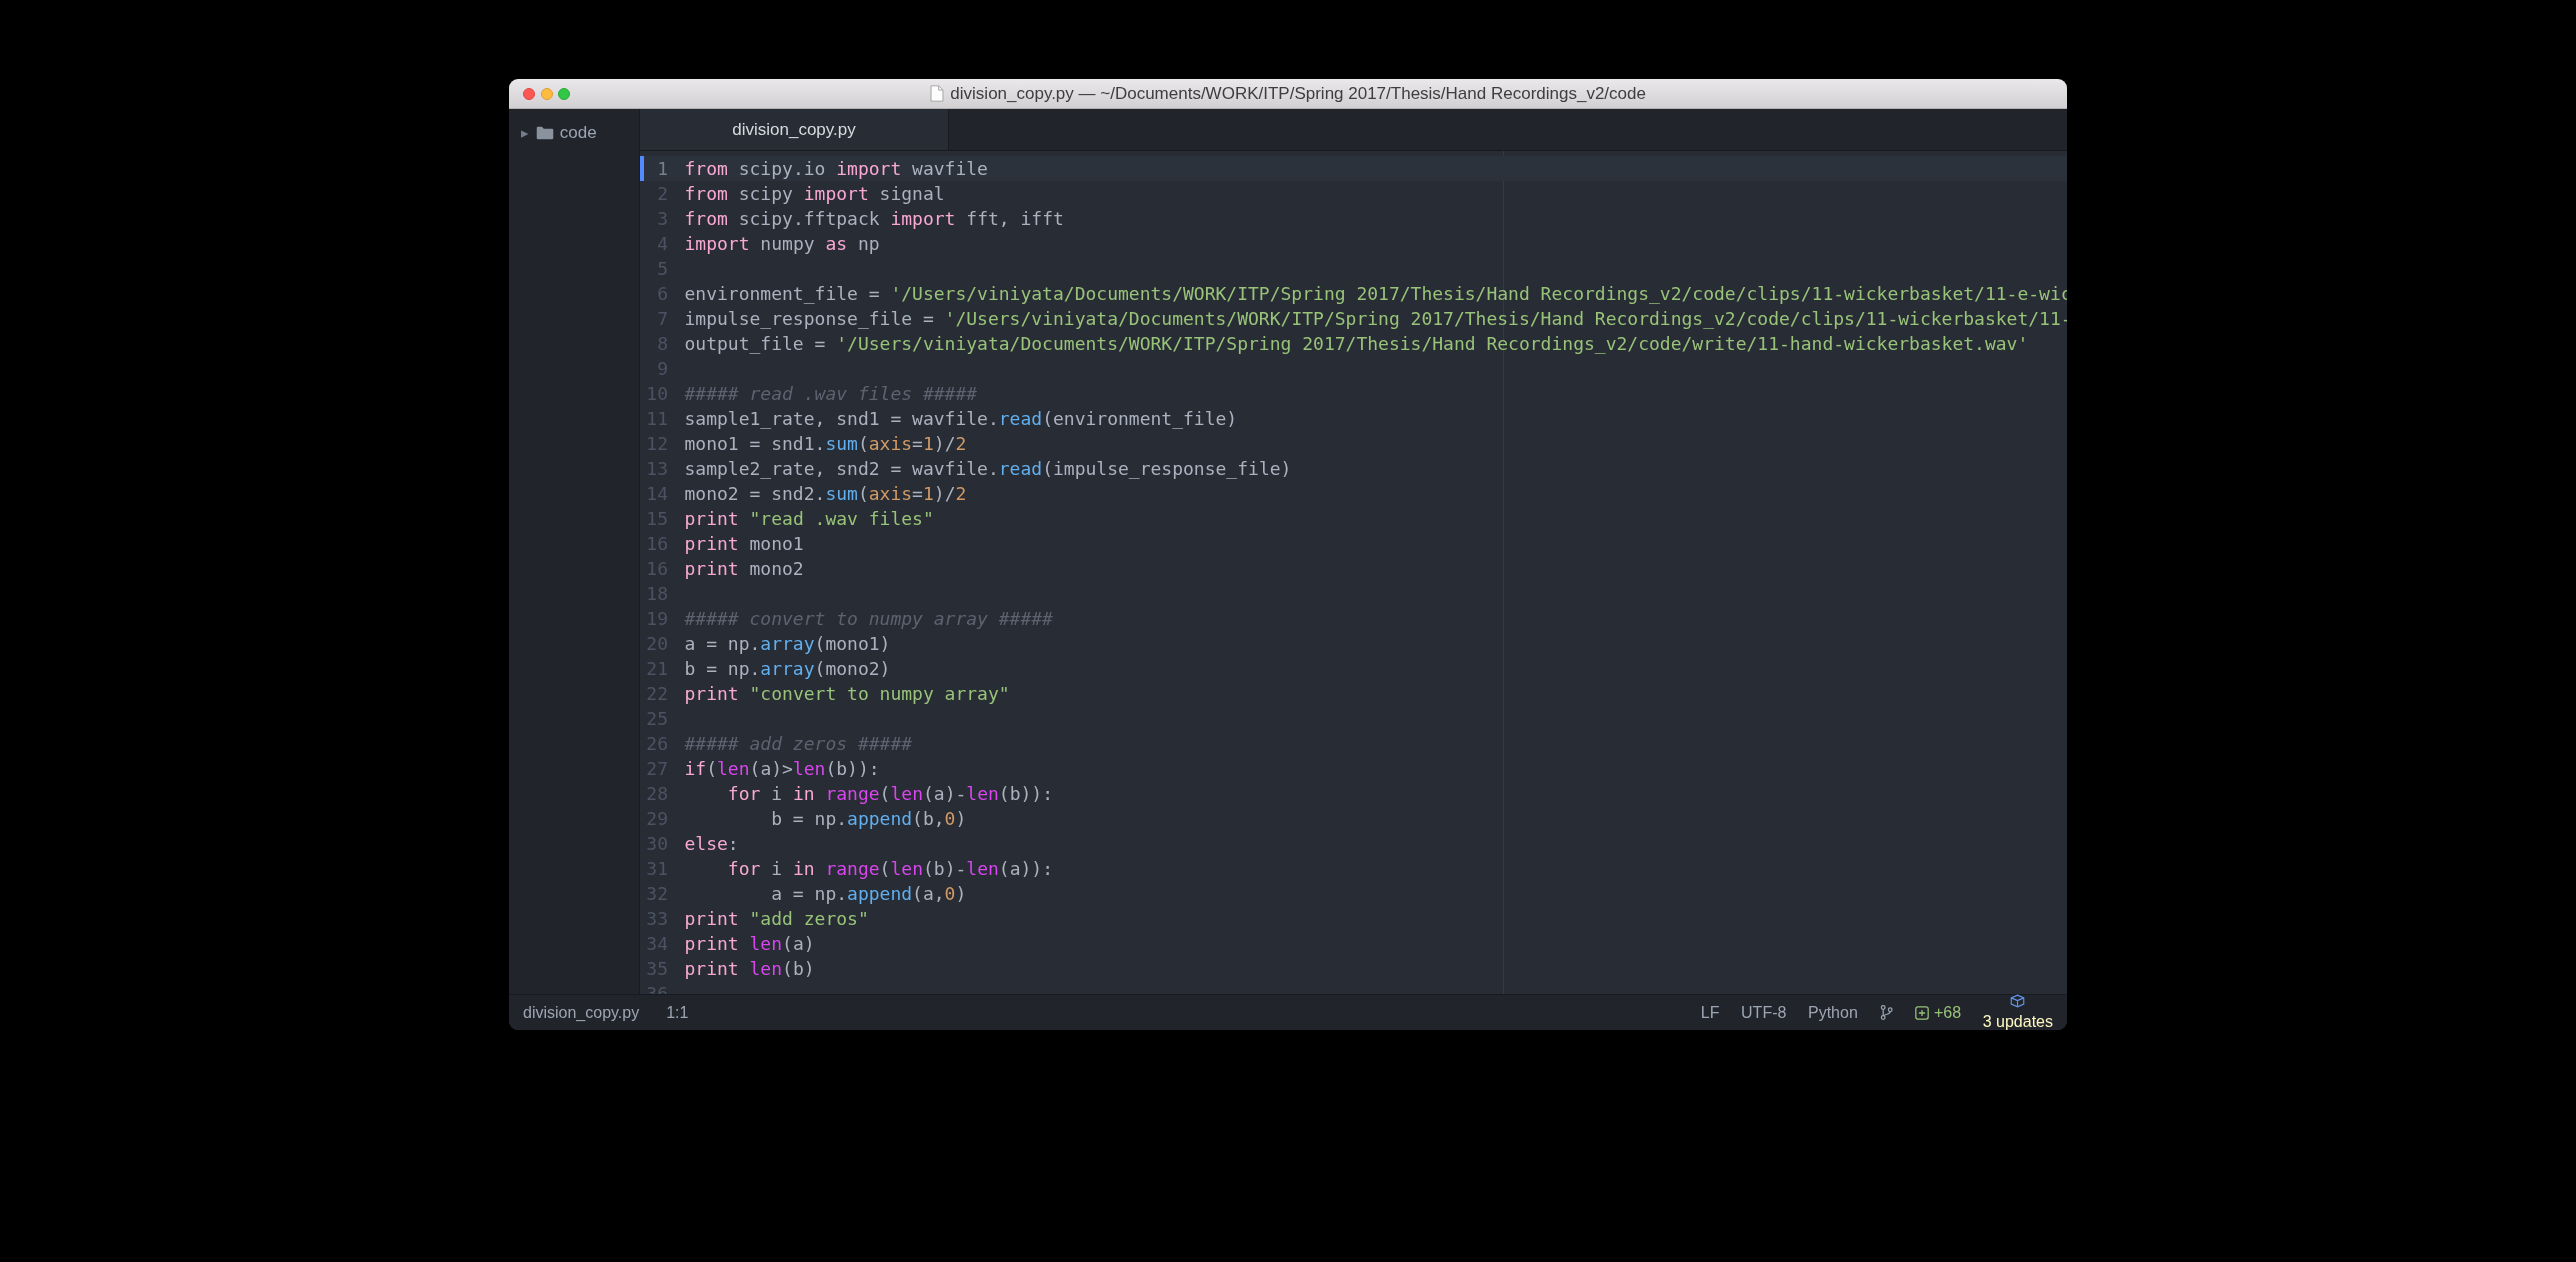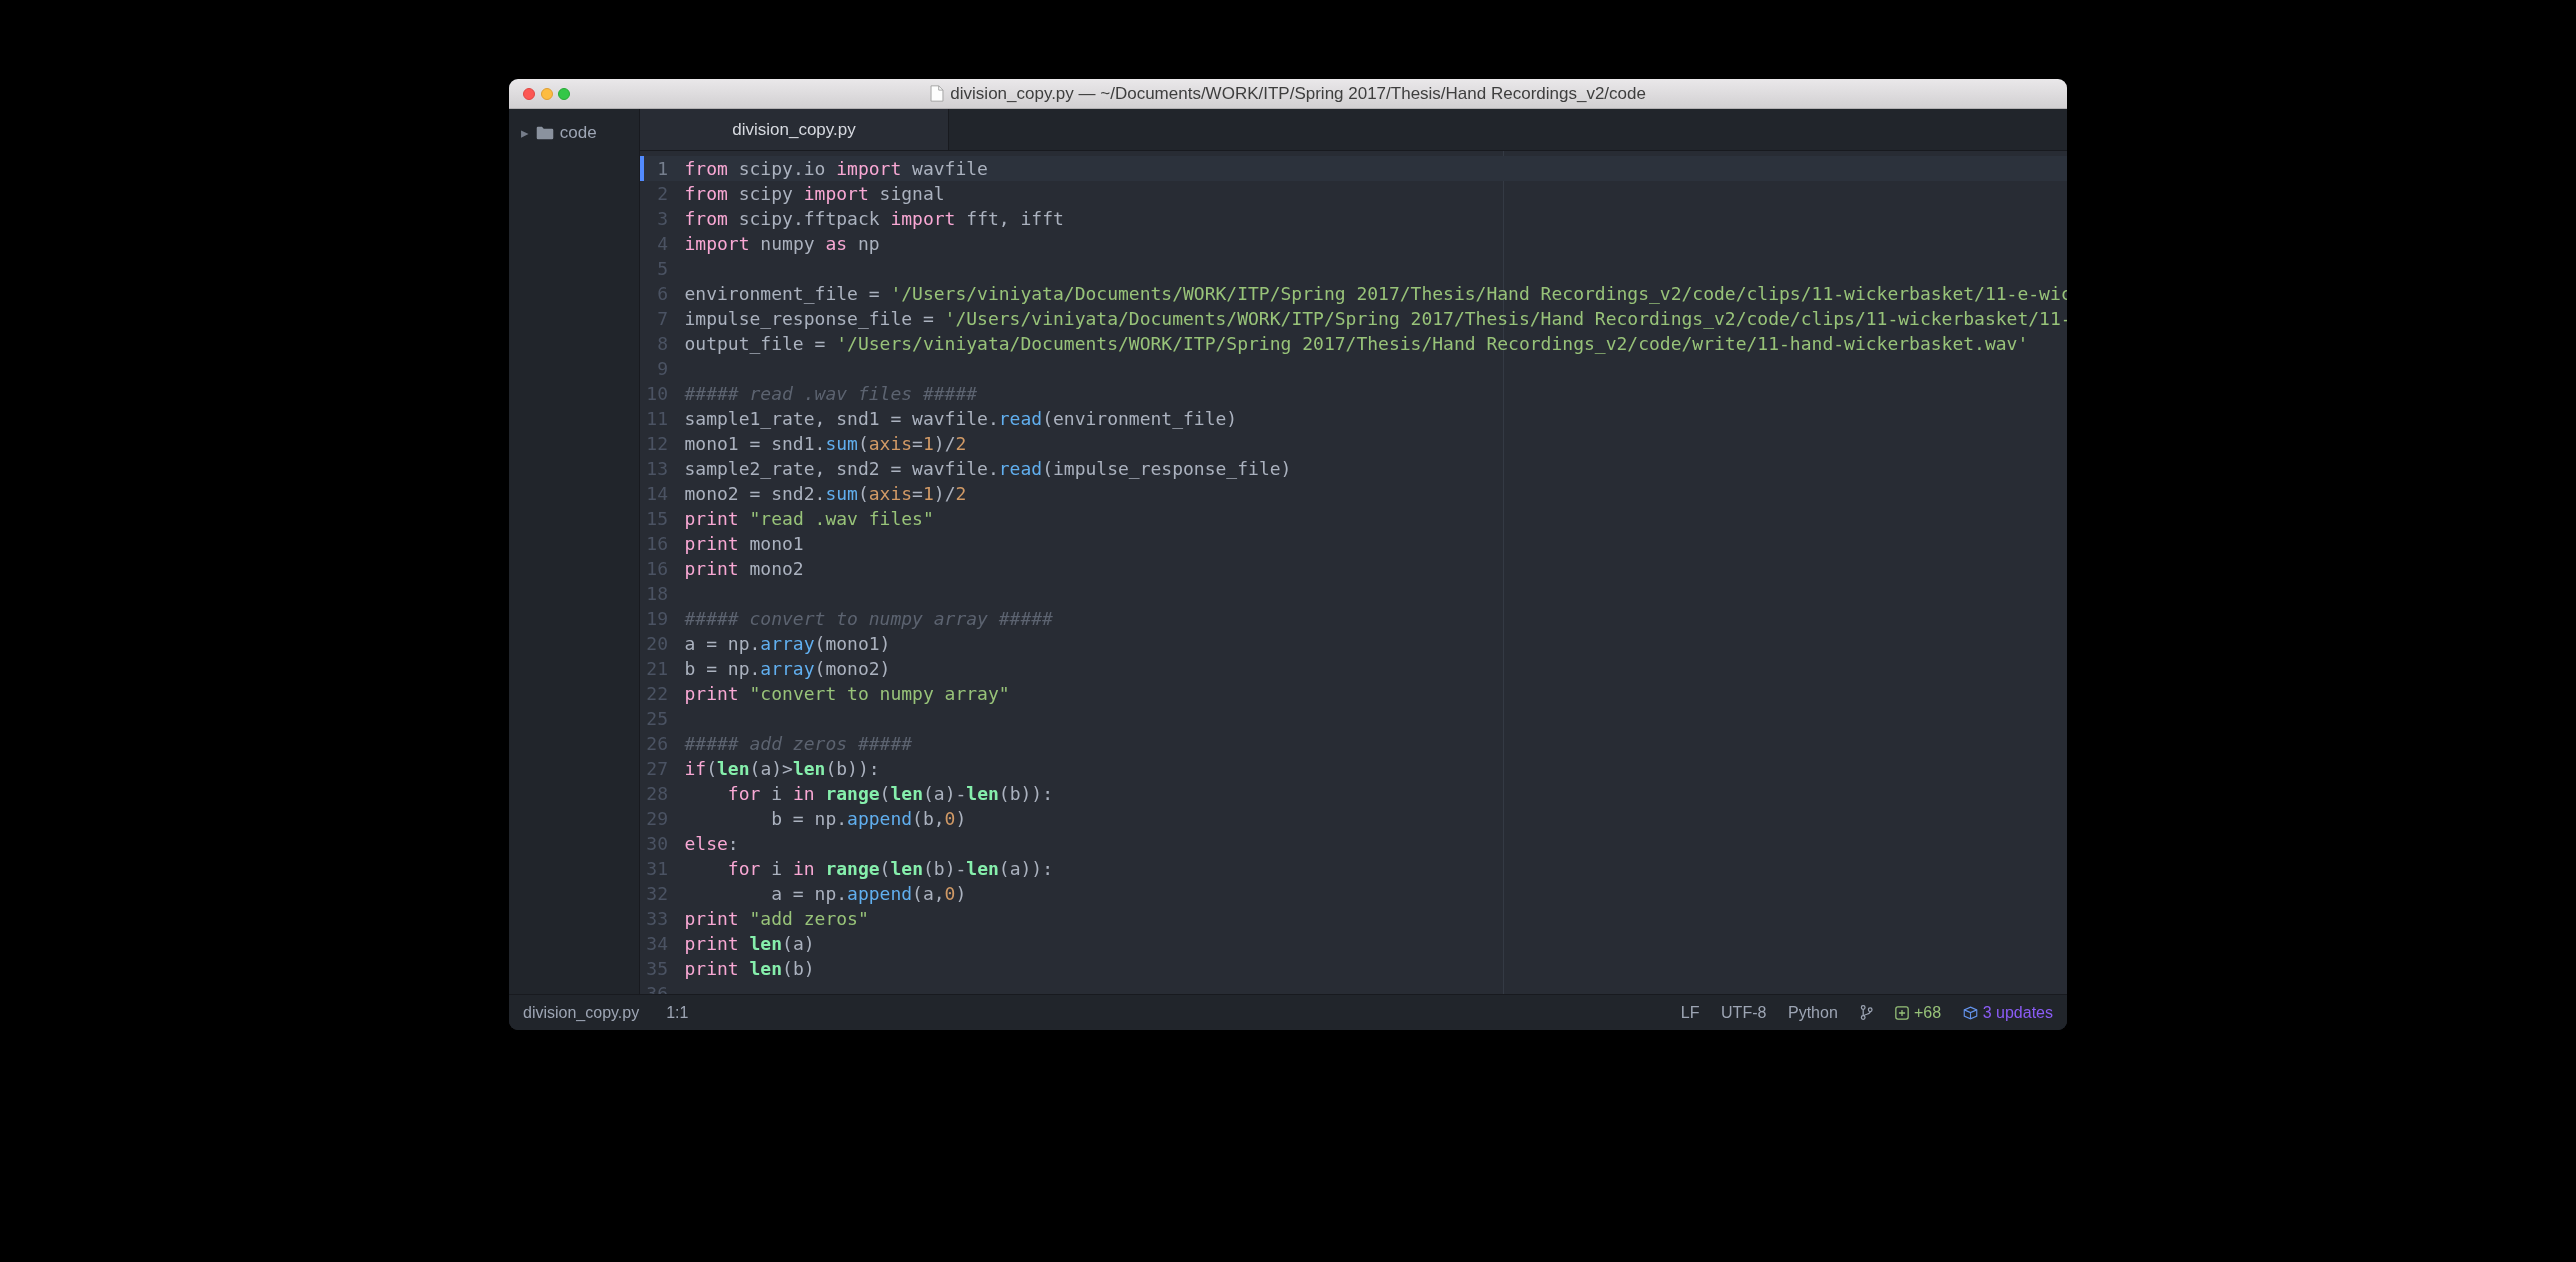--- a/index.html
+++ b/index.html
@@ -44,34 +44,34 @@
   .code-lines { position:relative; z-index:1; padding-top:5px; }
   .code-line { display:flex; height:25px; line-height:25px; position:relative; white-space:pre; }
   .code-line.active { background:#2c323c; }
   .code-line.active::before { content:""; position:absolute; left:0; top:0; bottom:0; width:3.8px; background:#528bff; }
   .gutter-num { flex:none; width:28px; text-align:right; color:#4b5363; }
   .code-line.active .gutter-num { color:#767f8e; }
   .code-text { padding-left:16.5px; color:#abb2bf; }
   .tok-k { color:#f9a8d4; }
   .tok-s { color:#98c379; }
   .tok-f { color:#61afef; }
-  .tok-b { color:#86efac;font-weight:bold; }
+  .tok-b { color:#d946ef; }
   .tok-n { color:#d19a66; }
   .tok-c { color:#5c6370; font-style:italic; }
   .tok-p { color:#abb2bf; }
 
   
   .statusbar { height:36px; flex:none; background:#21252b; border-top:1.3px solid #181a1f;
                display:flex; align-items:center; justify-content:space-between;
                font-size:16px; color:#9da5b4; padding:0 14px; }
   .status-left  { display:flex; align-items:center; gap:27px; }
   .status-right { display:flex; align-items:center; gap:21.6px; }
   .status-item { display:flex; align-items:center; gap:5px; cursor:default; }
   .git-added { color:#98c379; }
-  .updates   { color:#8b5cf6; }
+  .updates   { color:#fef9c3;flex-direction:column; }
   svg { display:block; }
 </style>
 </head>
 <body>
 
 <div class="window">
 
   <div class="titlebar">
     <div class="traffic">
       <div class="light red"></div>

